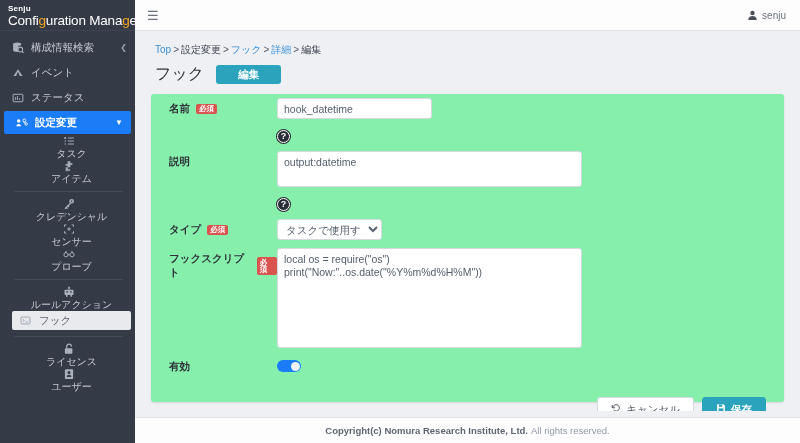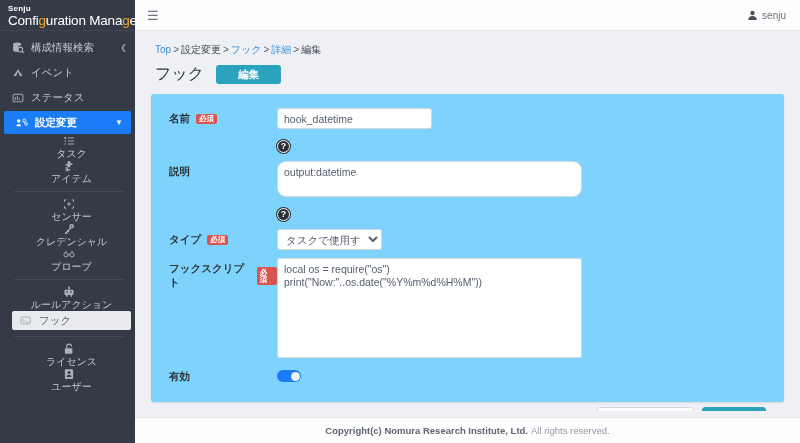--- a/index.html
+++ b/index.html
@@ -86,23 +86,23 @@
   .breadcrumb .cur { color:#3f4550; }
 
   .page-head { display:flex; align-items:center; gap:12px; padding: 1px 0 9px 4px; }
   .page-title { font-size: 16px; color:#2e3239; font-weight: 400; }
   .mode-badge {
     background:#2ba3bd; color:#fff; font-size:10.5px; font-weight:bold;
     padding: 4px 22px; border-radius: 3px; line-height:1.1;
   }
 
   .card {
-    background:#7dd3fc; border-radius: 3px;
+    background:#86efac; border-radius: 3px;
     box-shadow: 0 1px 2px rgba(0,0,0,.10);
-    padding: 14px 18px 14px 18px;
+    padding: 4px 18px 14px 18px;
     height: 308px;
   }
 
   .form-row { display:flex; align-items:flex-start; margin-bottom: 8px; }
   .form-label {
     width: 108px; min-width:108px;
     font-size: 10.5px; color:#2e3239; font-weight:bold;
     padding-top: 4px; display:flex; align-items:center; gap:6px;
   }
   .req {
@@ -117,21 +117,21 @@
     padding: 0 6px; font-size:10.5px; color:#56606e;
     font-family: "Liberation Sans", sans-serif;
     outline:none; background:#fff;
   }
   textarea.ta {
     border:1px solid #d5d9de; border-radius:3px;
     padding: 4px 6px; font-size:10.5px; color:#56606e;
     font-family: "Liberation Sans", sans-serif;
     outline:none; resize:none; background:#fff; line-height:13px;
   }
-  textarea.desc { width: 305px; height: 36px; border-radius: 9px; }
+  textarea.desc { width: 305px; height: 36px; }
   textarea.script { width: 305px; height: 100px; }
   select.sel {
     width: 105px; height: 21px;
     border:1px solid #d5d9de; border-radius:3px;
     font-size:10.5px; color:#56606e; padding: 0 4px;
     font-family: "Liberation Sans", sans-serif;
     background:#fff; outline:none;
   }
   .help {
     width:13px; height:13px; border-radius:50%;
@@ -247,37 +247,37 @@
             </svg>
         </span>
         <span>アイテム</span>
       </div>
 
 
       <div class="nav-sep"></div>
 
       <div class="nav-item sub">
         <span class="ico">
+          <svg width="12" height="12" viewBox="0 0 16 16" fill="currentColor">
+              <circle cx="11.5" cy="4.3" r="3.1"></circle>
+              <circle cx="11.5" cy="4.3" r="1.1" fill="#343a46"></circle>
+              <path d="M9.4 6.4L2 13.8l1.3 1.3 1.2-1.2.9.9 1.1-1.1-.9-.9 1-1 .9.9 1.1-1.1-.9-.9 2.9-2.9z"></path>
+            </svg>
+        </span>
+        <span>クレデンシャル</span>
+      </div>
+
+      <div class="nav-item sub">
+        <span class="ico">
           <svg width="12" height="12" viewBox="0 0 16 16" fill="none" stroke="currentColor" stroke-width="1.3">
               <path d="M2 5V2.5h2.5M11.5 2.5H14V5M14 11v2.5h-2.5M4.5 13.5H2V11"></path>
               <path d="M8 5.5v5M5.5 8h5"></path>
             </svg>
         </span>
         <span>センサー</span>
-      </div>
-
-      <div class="nav-item sub">
-        <span class="ico">
-          <svg width="12" height="12" viewBox="0 0 16 16" fill="currentColor">
-              <circle cx="11.5" cy="4.3" r="3.1"></circle>
-              <circle cx="11.5" cy="4.3" r="1.1" fill="#343a46"></circle>
-              <path d="M9.4 6.4L2 13.8l1.3 1.3 1.2-1.2.9.9 1.1-1.1-.9-.9 1-1 .9.9 1.1-1.1-.9-.9 2.9-2.9z"></path>
-            </svg>
-        </span>
-        <span>クレデンシャル</span>
       </div>
 
       <div class="nav-item sub">
         <span class="ico">
           <svg width="12" height="12" viewBox="0 0 16 16" fill="none" stroke="currentColor" stroke-width="1.3">
               <circle cx="4" cy="9" r="2.8"></circle>
               <circle cx="12" cy="9" r="2.8"></circle>
               <path d="M6.8 9h2.4M3 6.2l1.6-2.4M13 6.2l-1.6-2.4"></path>
             </svg>
         </span>

